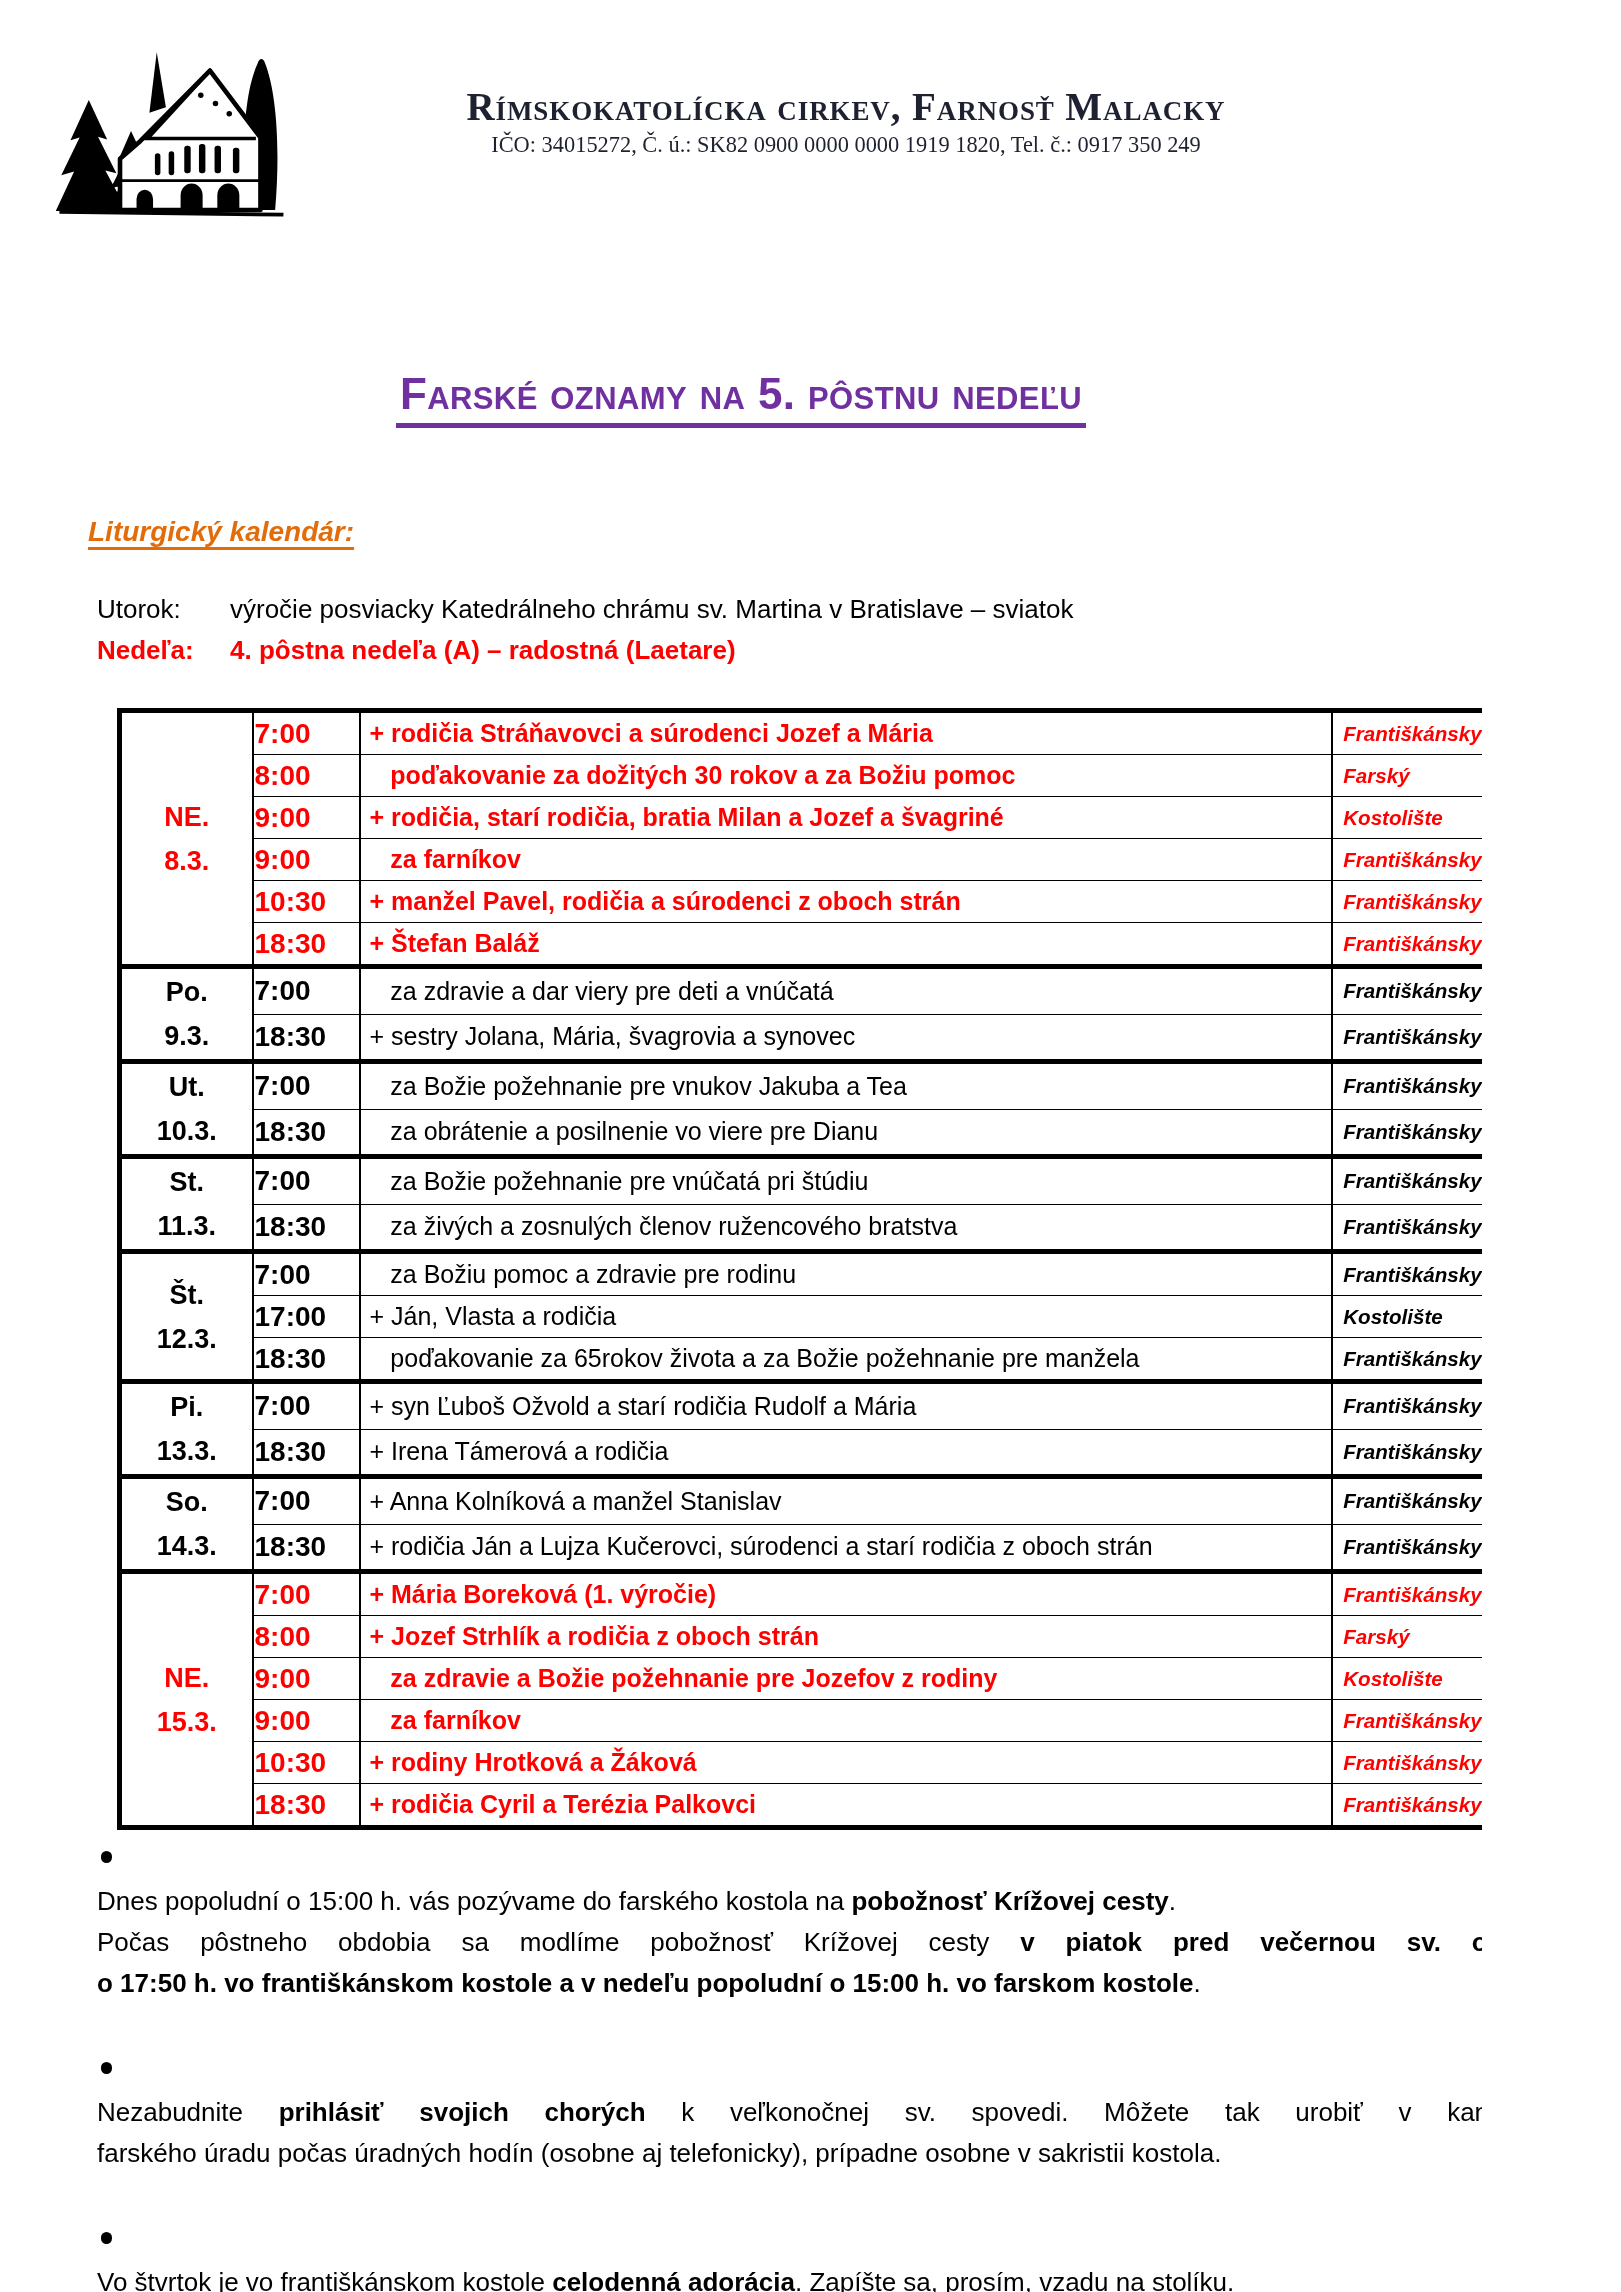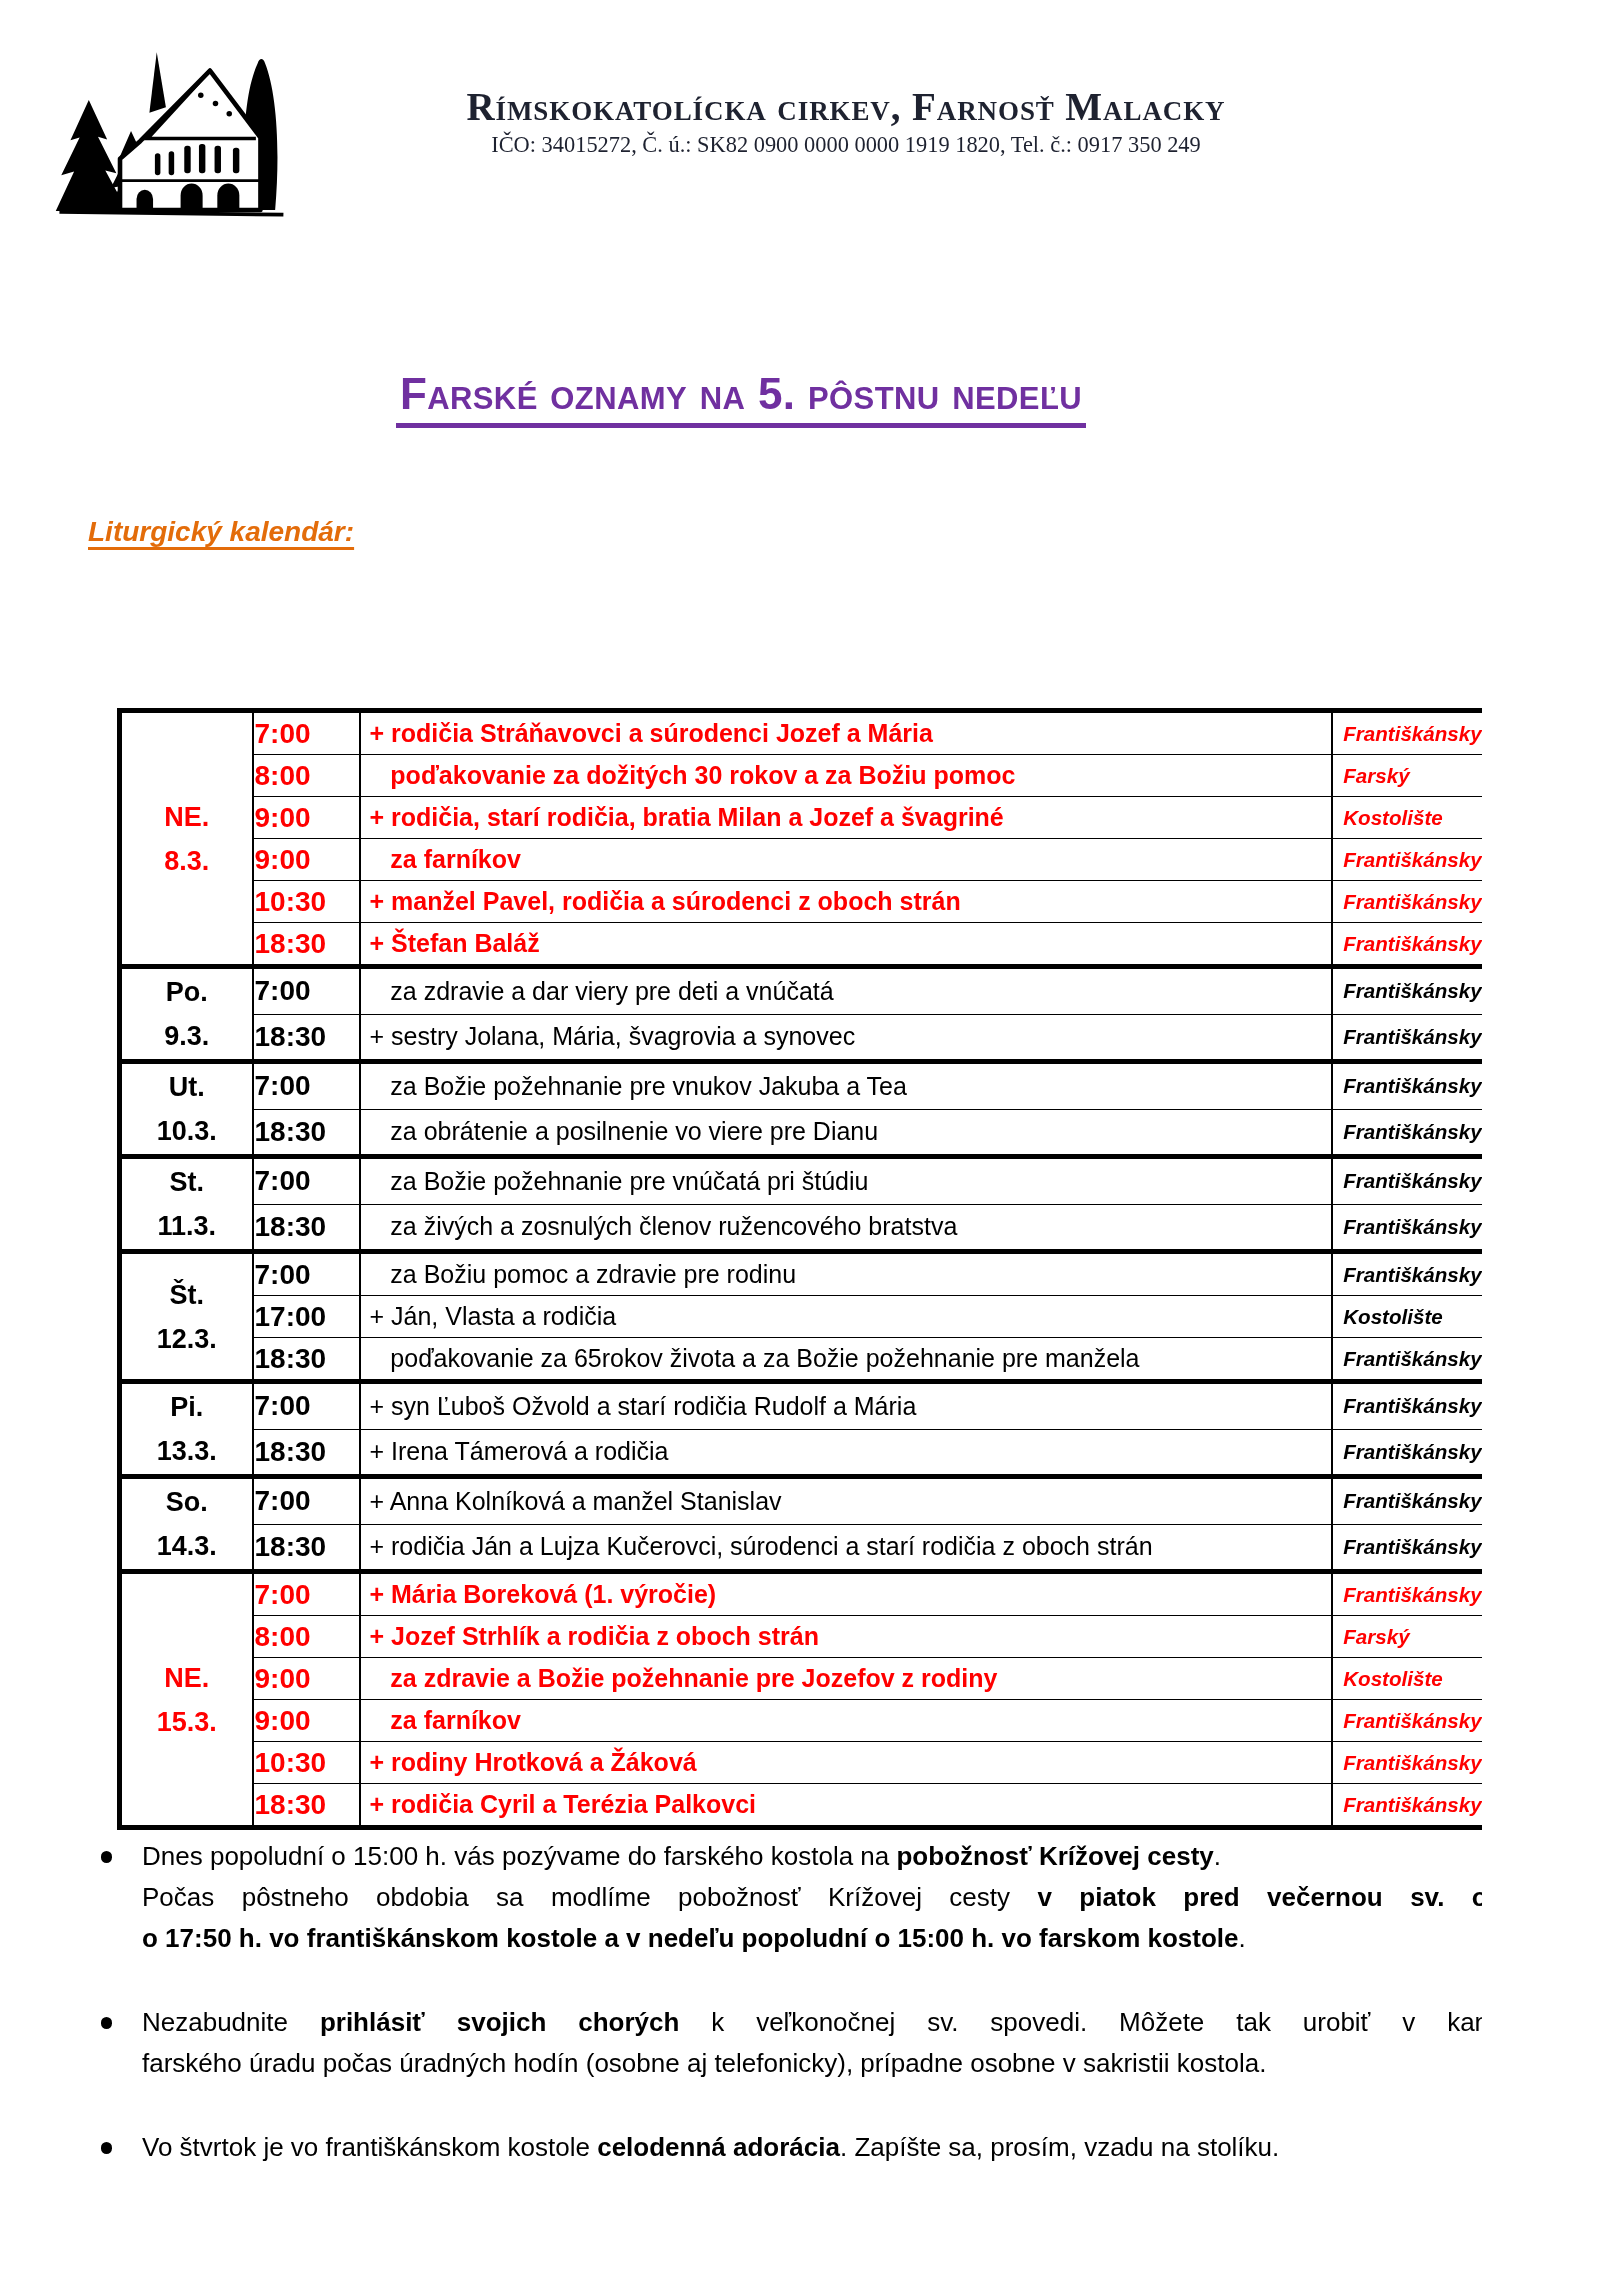--- a/index.html
+++ b/index.html
@@ -63,21 +63,21 @@
   .sched tr.group-start td{border-top-width:5.4px;}
   .sched tr.red{color:var(--red);}
   .sched tr.red .intent{font-weight:700;}
   .day-cell{text-align:center;}
   .day-cell div{font-weight:700;font-size:27px;line-height:44px;}
   .time{font-weight:700;font-size:28px;text-align:left;padding-right:28px;}
   .intent{font-size:25px;padding-left:9px;white-space:pre-wrap;}
   .church{font-weight:700;font-style:italic;font-size:20.6px;padding-left:10.7px;}
   
   .bullets{position:absolute;left:97px;top:1836px;width:1460px;font-size:26px;line-height:41px;}
-  .bullet{display:flex;margin-bottom:43px;}
+  .bullet{display:flex;margin-bottom:43px;flex-direction:column;}
   .bullet .marker{flex:0 0 45px;}
   .bullet .dot{display:block;width:11.6px;height:11.6px;border-radius:50%;background:#000;margin-top:15px;margin-left:3.6px;}
   .bullet .content{flex:1 1 auto;}
   .bline{text-align:left;}
   .bline.stretch{text-align:justify;text-align-last:justify;}
   .b{font-weight:700;}
 </style>
 </head>
 <body>
 
@@ -123,20 +123,24 @@
     <div class="org">Rímskokatolícka cirkev, Farnosť Malacky</div>
     <div class="contact">IČO: 34015272, Č. ú.: SK82 0900 0000 0000 1919 1820, Tel. č.: 0917 350 249</div>
   </div>
 
   <h1 class="title">
     <span class="title-inner">Farské oznamy na 5. pôstnu nedeľu</span>
   </h1>
 
   <div class="section-heading">Liturgický kalendár:</div>
 
+  <div class="calendar" id="calendar">
+      <div class="cal-row"><span class="cal-label">Utorok:</span><span>výročie posviacky Katedrálneho chrámu sv. Martina v Bratislave – sviatok</span></div>
+      <div class="cal-row cal-em"><span class="cal-label">Nedeľa:</span><span>4. pôstna nedeľa (A) – radostná (Laetare)</span></div>
+    </div>
 
   <table class="sched">
     <colgroup>
       <col style="width:133px">
         <col style="width:107px">
         <col style="width:972px">
         <col style="width:228px">
     </colgroup>
     <tbody id="sched-body">
         <tr class="group-start red">

